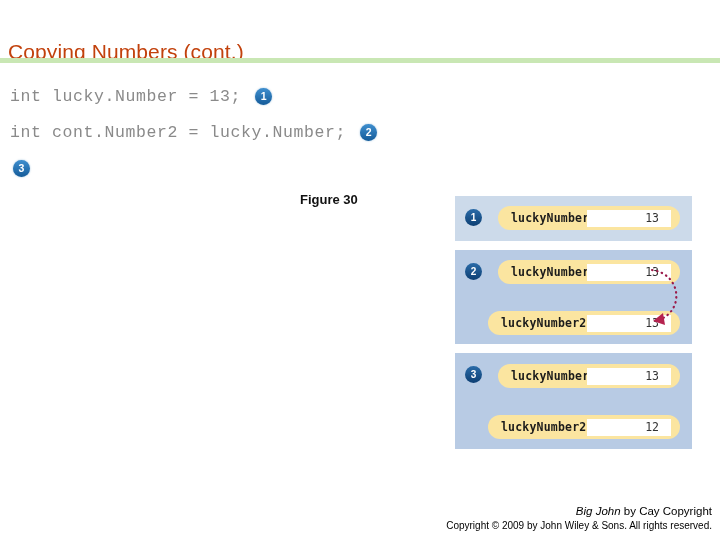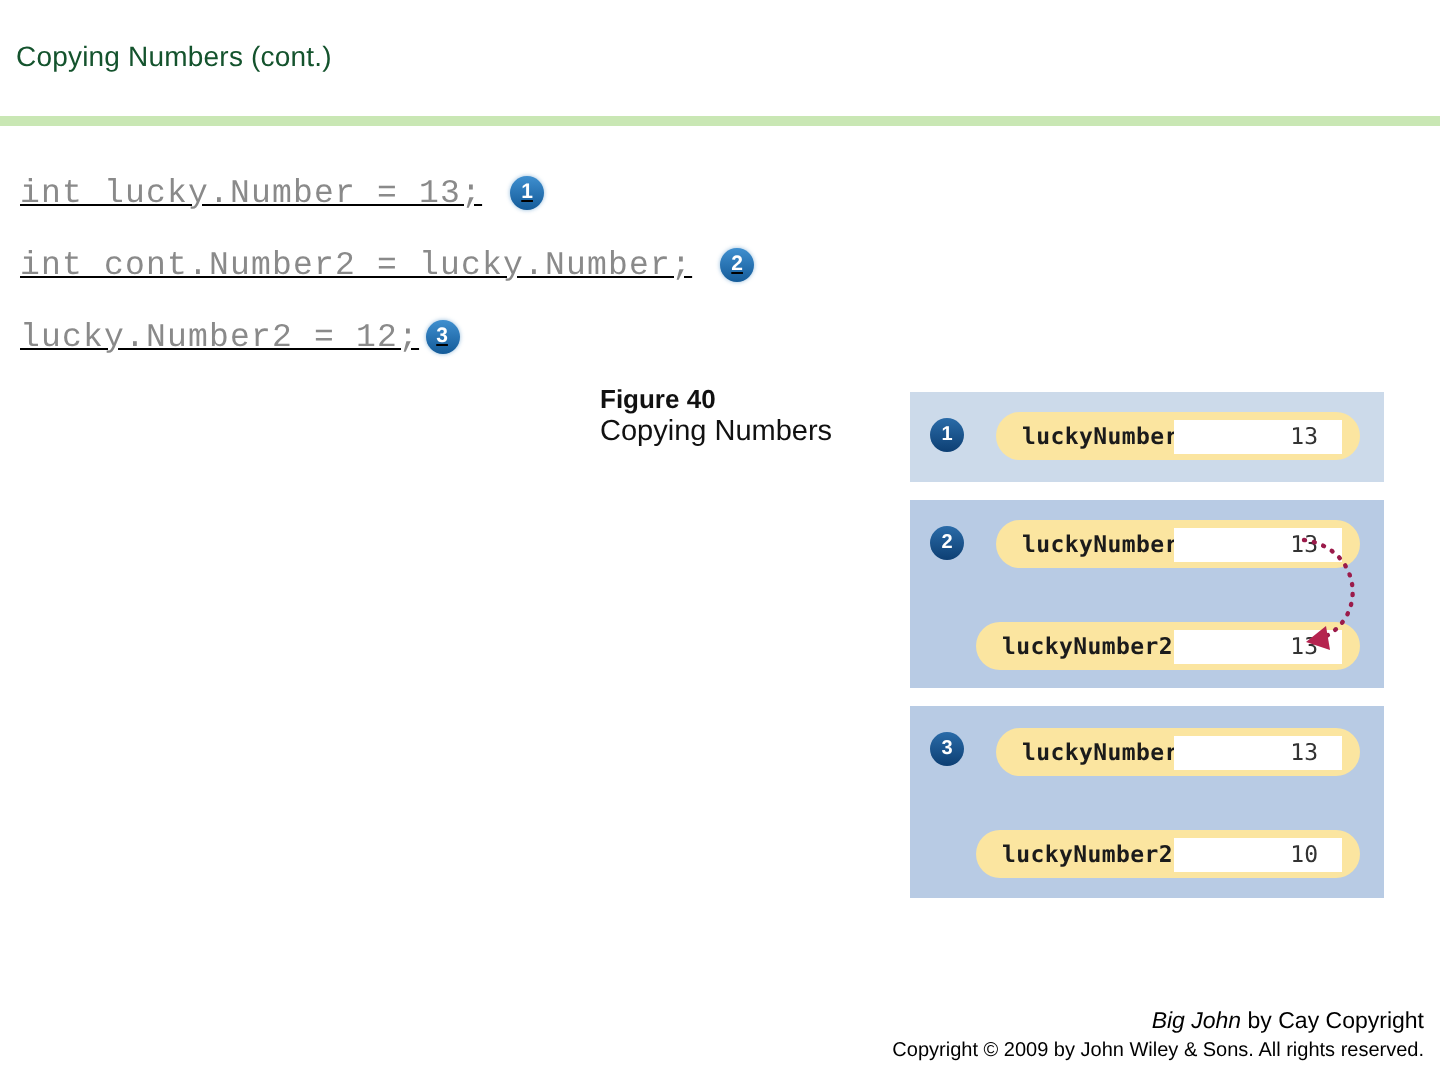--- a/index.html
+++ b/index.html
@@ -11,23 +11,23 @@
   }
   #slide {
     position: relative;
     width: 720px; height: 540px;
     background: #ffffff;
   }
 
   
   .slide-title {
     position: absolute;
-    left: 8px; top: 20px;
-    font-size: 14px;
-    color: #14532d;
+    left: 8px; top: 40px;
+    font-size: 21px;
+    color: #c2410c;
     letter-spacing: 0.1px;
     white-space: nowrap;
   }
   .title-rule {
     position: absolute;
     left: 0; top: 58px;
     width: 720px; height: 5px;
     background: #c9e7b4;
   }
 
@@ -36,21 +36,20 @@
     position: absolute;
     left: 10px; top: 78px;
     width: 440px;
   }
   .code-line {
     position: relative;
     height: 36px;
     white-space: nowrap;
     display: flex;
     align-items: center;
-    text-decoration: underline;
   }
   .code-text {
     font-family: "Liberation Mono", "DejaVu Sans Mono", monospace;
     font-size: 16.5px;
     color: #8a8a8a;
     letter-spacing: 0.6px;
   }
   .badge {
     display: inline-block;
     width: 17px; height: 17px;
@@ -185,29 +184,27 @@
       <span class="code-text">int lucky.Number = 13;</span>
       <span class="badge">1</span>
     </div>
 
     <div class="code-line">
       <span class="code-text">int cont.Number2 = lucky.Number;</span>
       <span class="badge">2</span>
     </div>
 
     <div class="code-line tight">
-      <span class="code-text">lucky.Number2 = 12;</span>
       <span class="badge">3</span>
     </div>
 
   </div>
 
   <div class="fig-caption">
-    <span class="fig-label">Figure 40</span>
-    <span class="fig-name">Copying Numbers</span>
+    <span class="fig-label">Figure 30</span>
   </div>
 
   <div class="panels">
 
     <div class="panel p1">
       <div class="panel-badge">1</div>
       <div class="pill row-a">
         <span class="var-name">luckyNumber</span>
         <span class="eq">=</span>
         <span class="value-box">
@@ -249,21 +246,21 @@
         <span class="eq">=</span>
         <span class="value-box">
           <span>13</span>
         </span>
       </div>
 
       <div class="pill row-b">
         <span class="var-name">luckyNumber2</span>
         <span class="eq">=</span>
         <span class="value-box">
-          <span>10</span>
+          <span>12</span>
         </span>
       </div>
     </div>
 
   </div>
 
   <div class="footer">
     <div class="line1"><span class="bj">Big John</span><span> by Cay Copyright</span></div>
     <div class="line2">Copyright © 2009 by John Wiley &amp; Sons.  All rights reserved.</div>
   </div>

